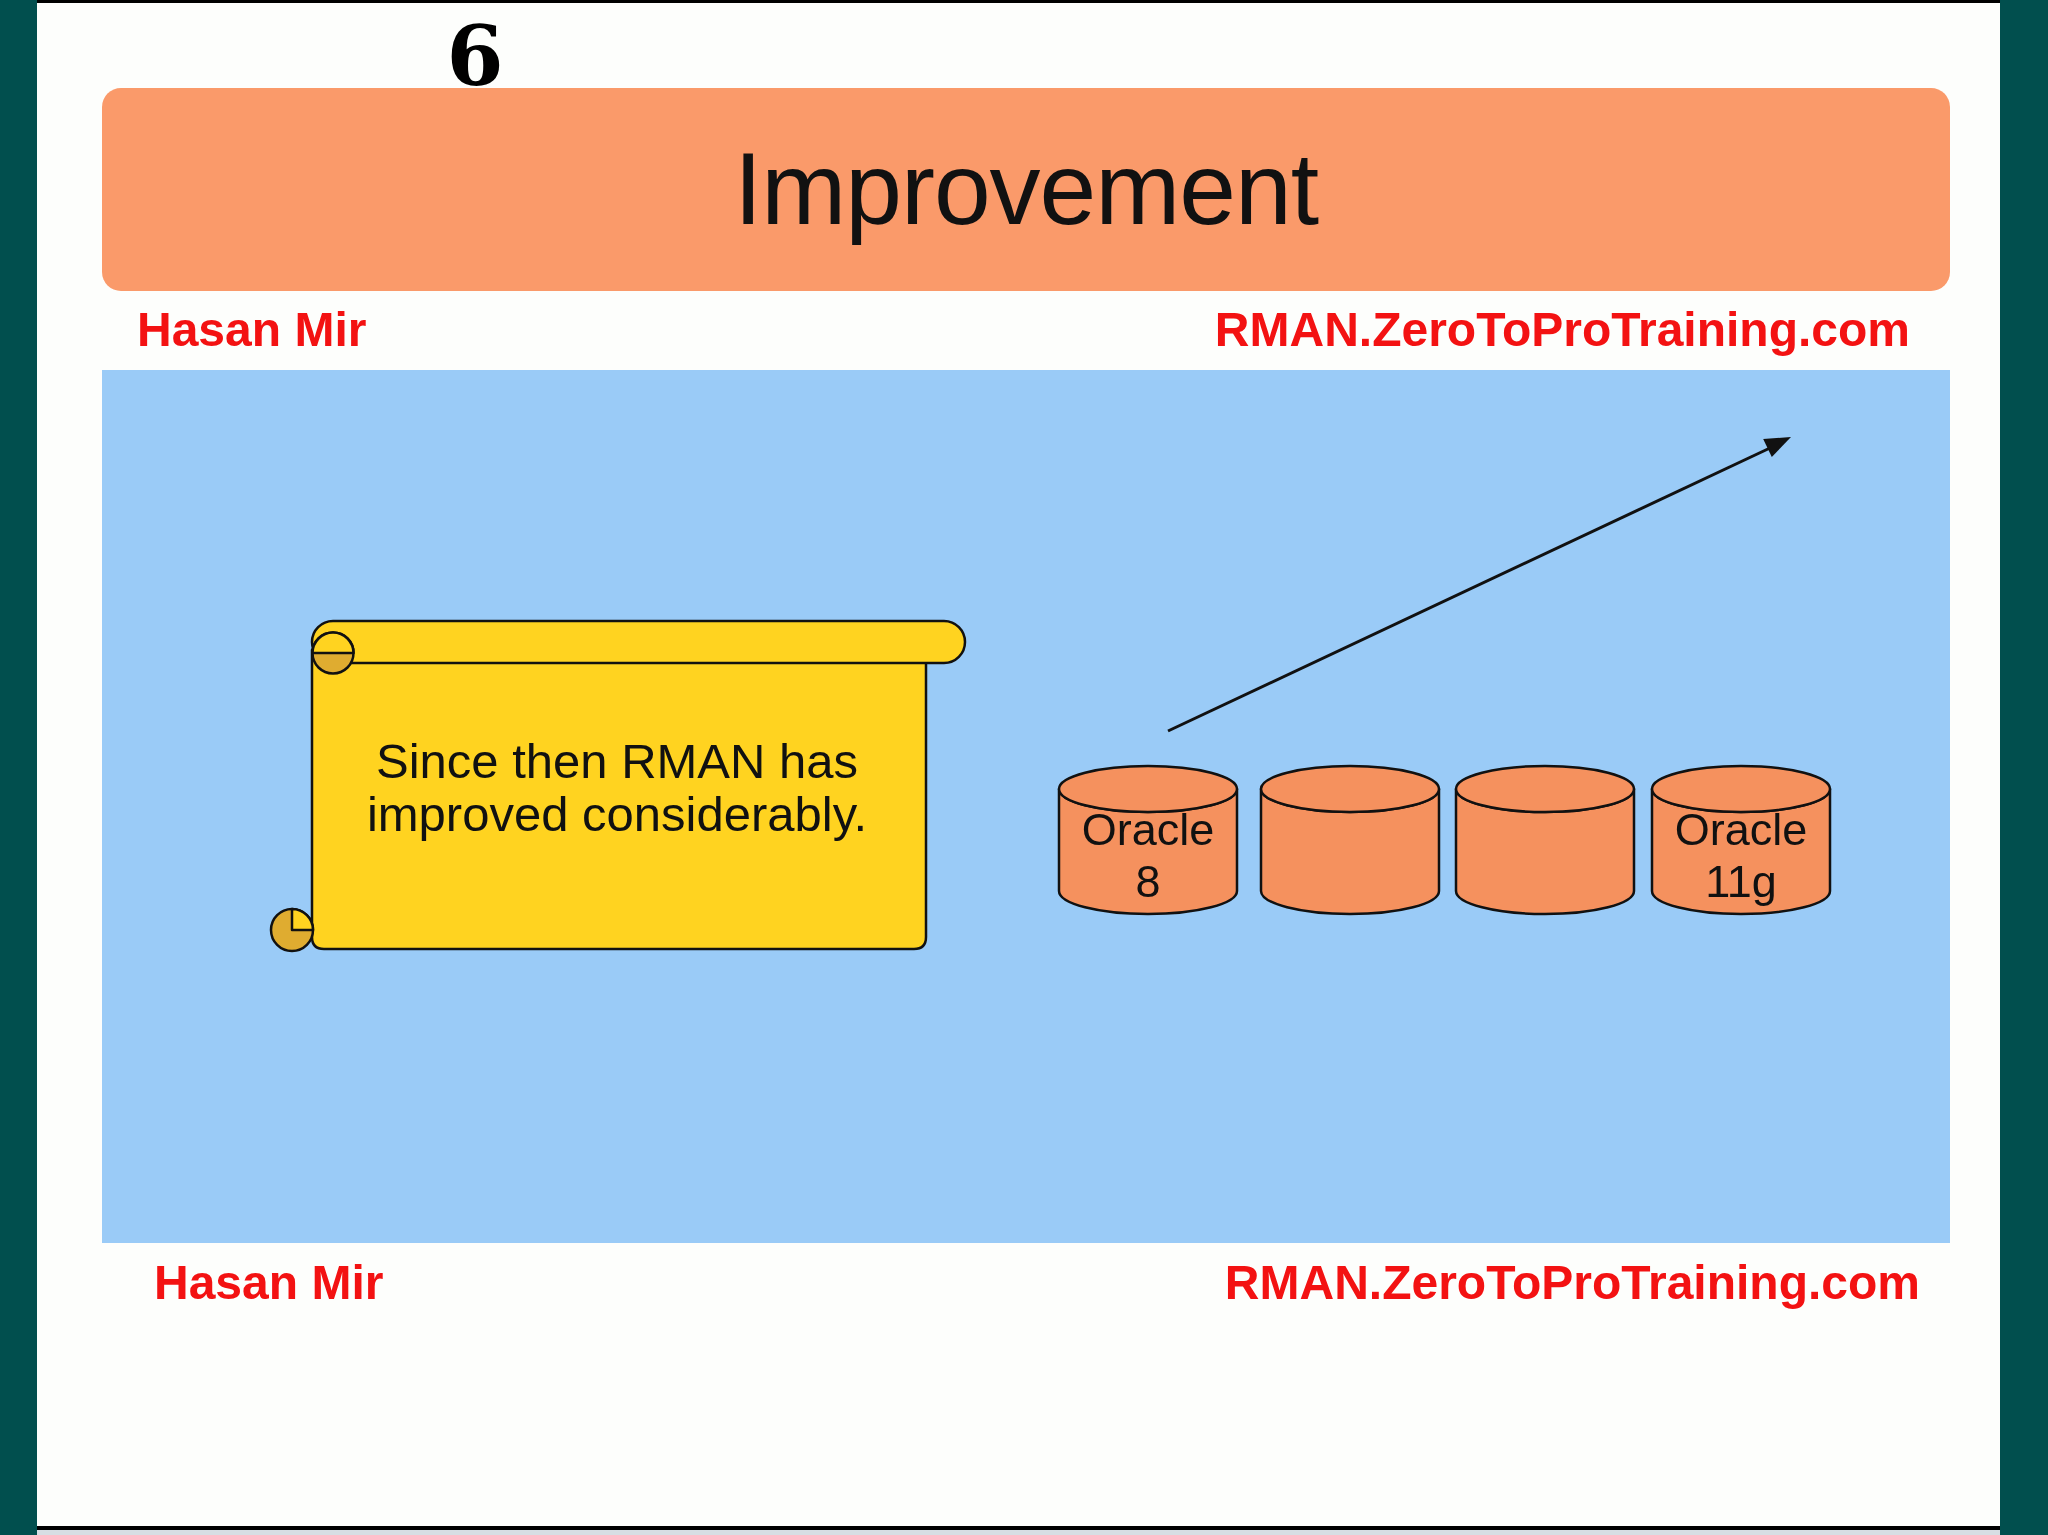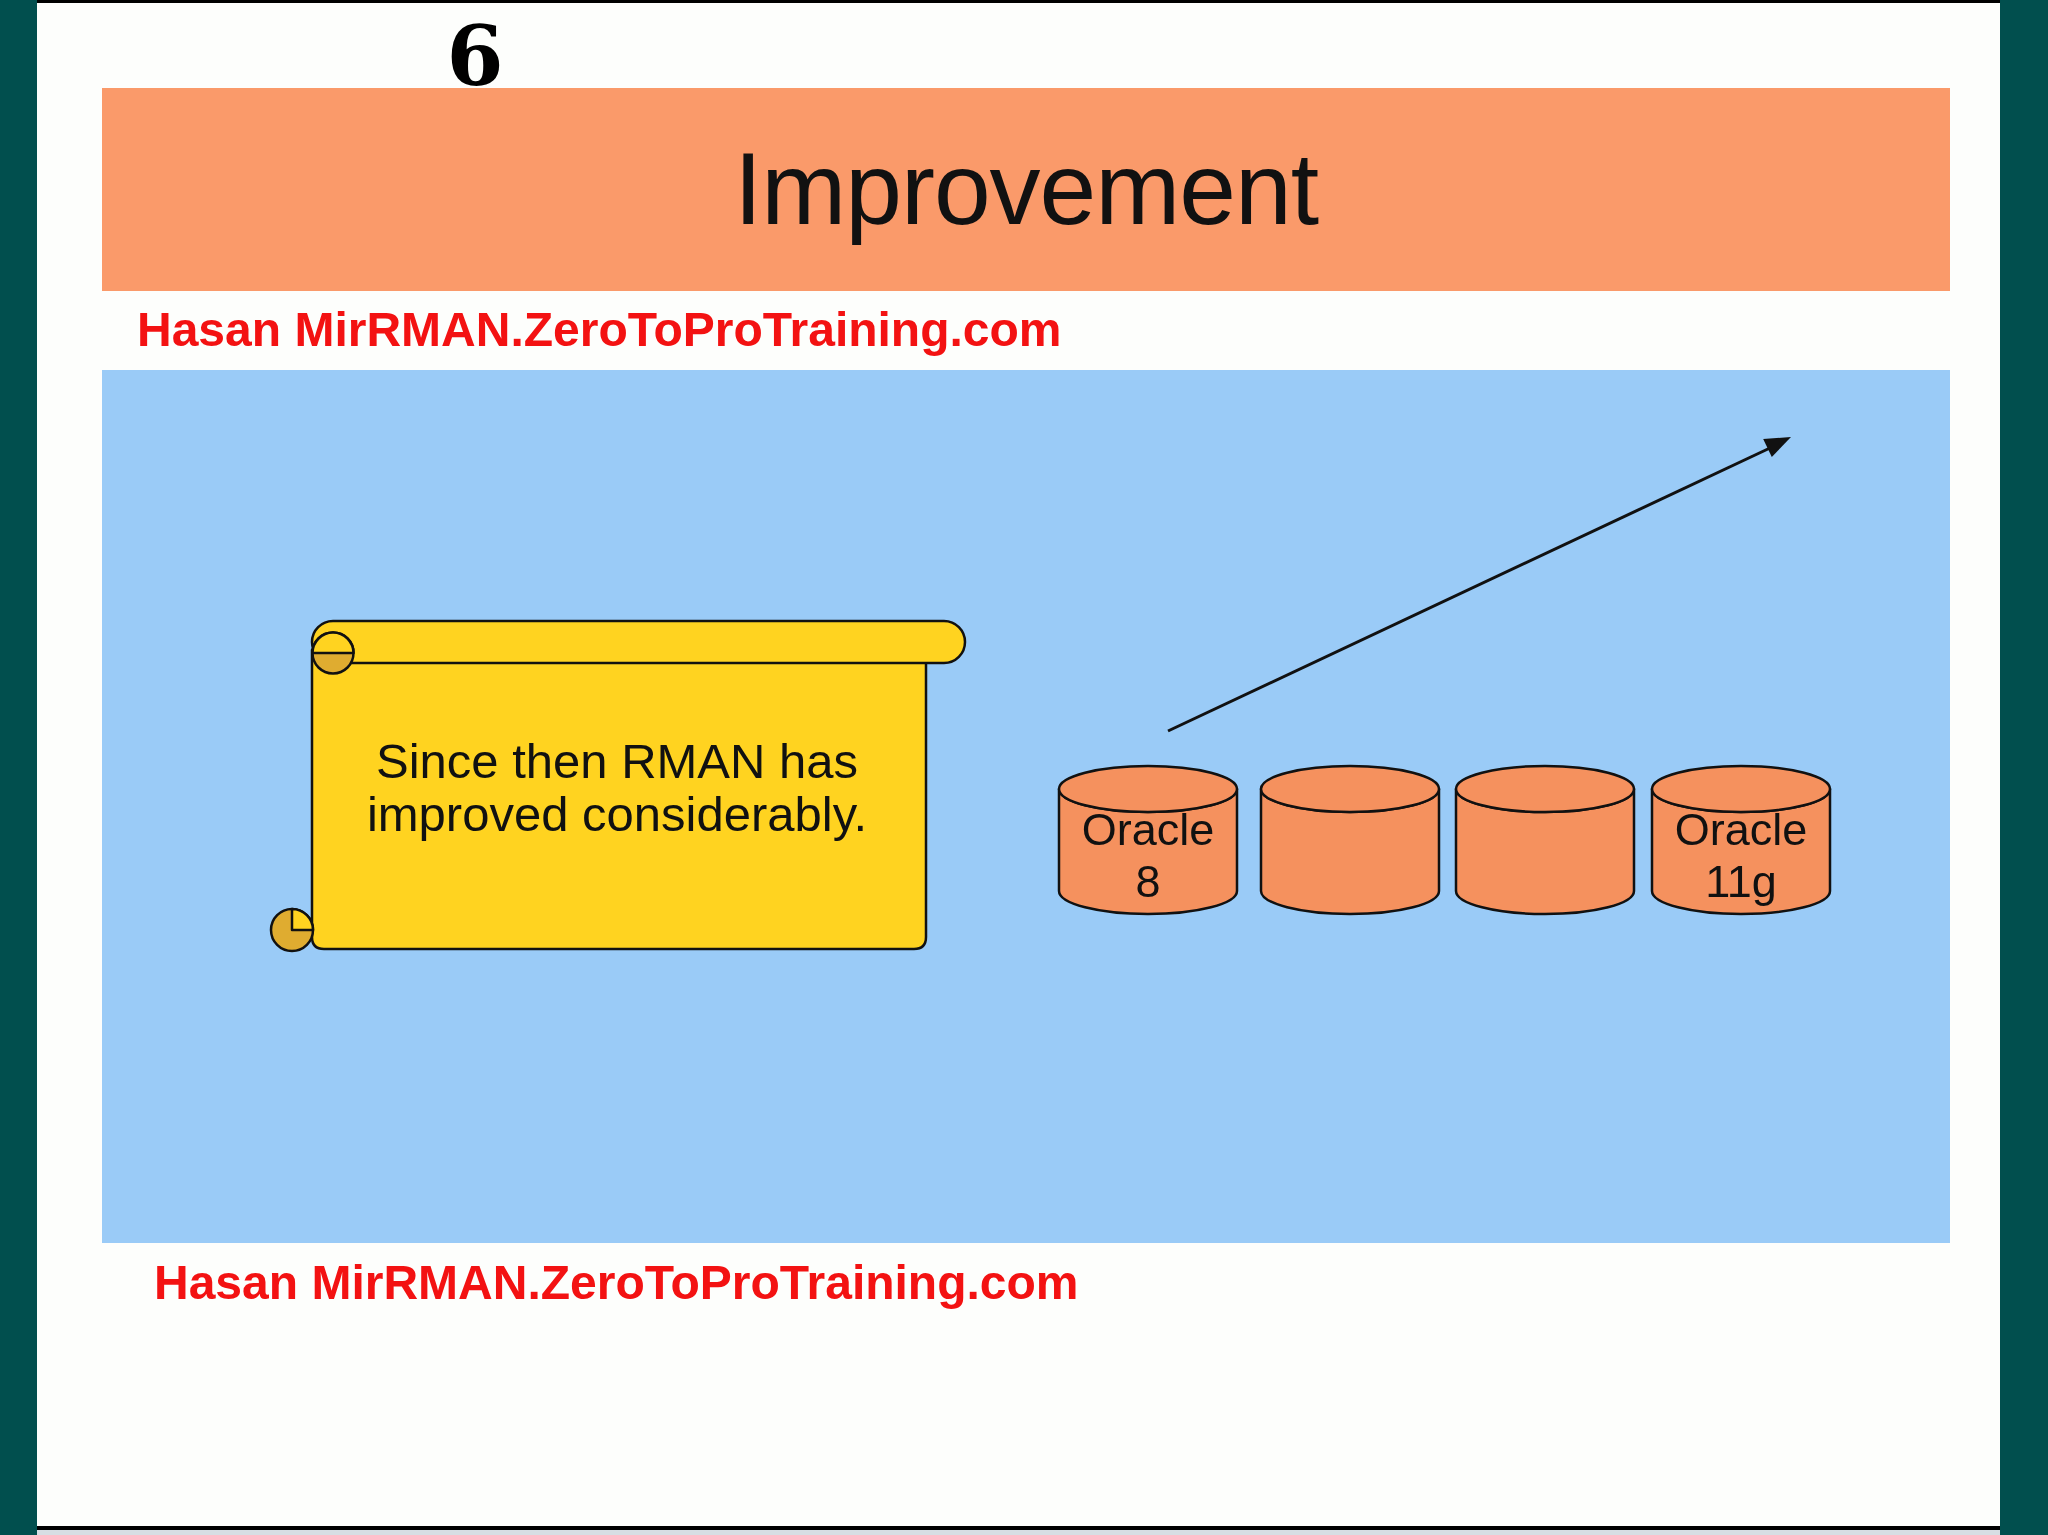--- a/index.html
+++ b/index.html
@@ -10,26 +10,26 @@
   .edge-top{left:37px;top:0;width:1963px;height:3px;background:#000;}
   .edge-left{left:0;top:0;width:37px;height:1535px;}
   .edge-right{left:2000px;top:0;width:48px;height:1535px;}
   .edge-bottom-line{left:37px;top:1526px;width:1963px;height:4px;background:#000;}
   .edge-bottom-strip{left:37px;top:1530px;width:1963px;height:5px;background:#D7DEE3;}
 
   .page-number{left:430px;top:8px;width:90px;text-align:center;
                font-family:"DejaVu Serif",serif;font-weight:bold;
                font-size:82px;color:#000;}
 
-  .title-band{left:102px;top:88px;width:1848px;height:203px;}
+  .title-band{left:102px;top:88px;width:1848px;height:203px;border-radius:19px;}
   .title-band h1{margin:0;line-height:203px;text-align:center;font-weight:400;
                  font-size:102px;letter-spacing:-1px;color:#111;}
 
   .byline{left:102px;width:1848px;height:68px;display:flex;
-          justify-content:flex-start;align-items:center;
+          justify-content:space-between;align-items:center;
           font-weight:bold;font-size:48px;color:#F31212;}
   .byline-top{top:295px;}
   .byline-top .by-left{margin-left:35px;}
   .byline-top .by-right{margin-right:40px;}
   .byline-bottom{top:1248px;}
   .byline-bottom .by-left{margin-left:52px;}
   .byline-bottom .by-right{margin-right:30px;}
 
   .content-area{left:102px;top:370px;width:1848px;height:873px;}
 

